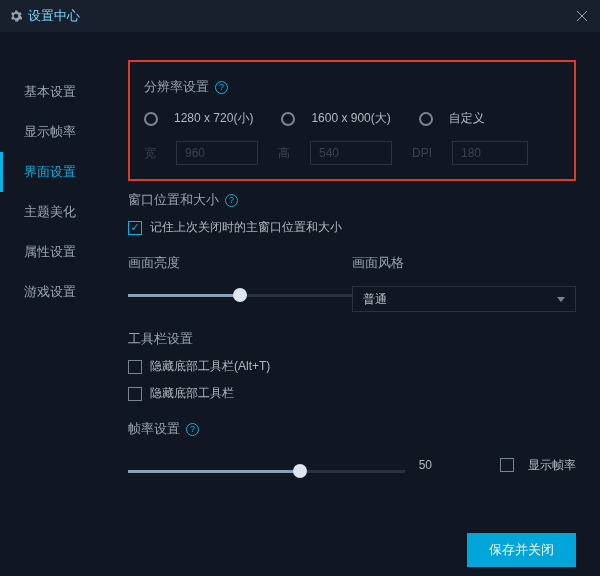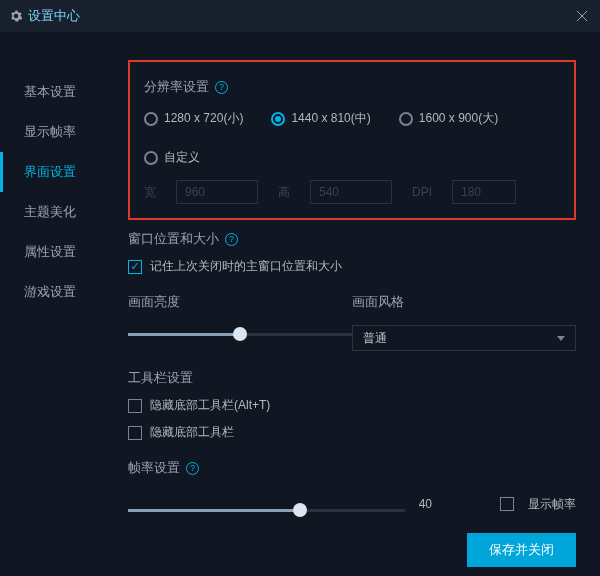--- a/index.html
+++ b/index.html
@@ -12,21 +12,21 @@
 .close{width:16px;height:16px;cursor:pointer;display:flex;align-items:center;justify-content:center;}
 .body{display:flex;height:calc(100% - 32px - 52px);}
 .sidebar{width:100px;padding-top:40px;}
 .sitem{height:40px;line-height:40px;text-align:center;font-size:13px;color:#9aa4b0;cursor:pointer;}
 .sitem.active{color:#00b4e6;border-left:3px solid #00b4e6;padding-right:3px;}
 .content{flex:1;padding:28px 24px 0 28px;overflow-y:auto;}
 .highlight-box{border:2px solid #de3a2a;padding:16px 14px 14px 14px;margin-bottom:10px;}
 .sec-title{color:#9aa4b0;font-size:13px;display:flex;align-items:center;gap:6px;margin-bottom:14px;}
 .help{width:13px;height:13px;border:1px solid #00b4e6;border-radius:50%;display:inline-flex;align-items:center;justify-content:center;color:#00b4e6;font-size:9px;cursor:pointer;}
 .radio-row{display:flex;flex-wrap:wrap;gap:22px 28px;margin-bottom:14px;}
-.radio{display:flex;align-items:center;gap:6px;cursor:pointer;color:#b0b8c0;}
+.radio{display:flex;align-items:center;gap:16px;cursor:pointer;color:#b0b8c0;}
 .rcir{width:14px;height:14px;border:2px solid #7a8490;border-radius:50%;display:flex;align-items:center;justify-content:center;}
 .radio.sel .rcir{border-color:#00b4e6;}
 .rdot{width:6px;height:6px;border-radius:50%;background:#00b4e6;display:none;}
 .radio.sel .rdot{display:block;}
 .fields{display:flex;gap:20px;align-items:center;}
 .flabel{color:#3a4250;font-size:12px;}
 .finput{width:82px;height:24px;background:transparent;border:1px solid #2a3240;color:#3a4250;padding:0 8px;font-size:12px;}
 .cb-row{display:flex;align-items:center;gap:8px;margin-bottom:10px;}
 .cb{width:14px;height:14px;border:1px solid #7a8490;display:flex;align-items:center;justify-content:center;cursor:pointer;}
 .cb.checked{border-color:#00b4e6;}
@@ -79,42 +79,36 @@
       <div class="highlight-box">
         <div class="sec-title">
             <span>分辨率设置</span>
             <span class="help">?</span>
           </div>
         <div class="radio-row">
           <label class="radio">
               <span class="rcir"></span>
               <span>1280 x 720(小)</span>
             </label>
-          <label class="radio sel">
-              <span class="rcir">
-                <span class="rdot"></span>
-              </span>
-              <span>1440 x 810(中)</span>
-            </label>
           <label class="radio">
               <span class="rcir"></span>
               <span>1600 x 900(大)</span>
             </label>
           <label class="radio">
               <span class="rcir"></span>
               <span>自定义</span>
             </label>
         </div>
         <div class="fields">
           <span class="flabel">宽</span>
           <input class="finput" disabled="" value="960" style="">
           <span class="flabel">高</span>
           <input class="finput" disabled="" value="540" style="">
           <span class="flabel">DPI</span>
-          <input class="finput" style="width: 64px;" disabled="" value="180">
+          <input class="finput" style="width: 76px;" disabled="" value="180">
         </div>
       </div>
 
       <div class="sec">
         <div class="sec-title">
             <span>窗口位置和大小</span>
             <span class="help">?</span>
           </div>
         <div class="cb-row">
             <span class="cb checked">
@@ -164,21 +158,21 @@
         <div class="sec-title">
             <span>帧率设置</span>
             <span class="help">?</span>
           </div>
         <div class="fps-row">
           <div class="slider fps-slider">
             <div class="strack"></div>
               <div class="sfill" style="width:62%"></div>
               <div class="sthumb" style="left:calc(62% - 7px)"></div>
           </div>
-          <span>40</span>
+          <span>50</span>
           <div style="width:40px"></div>
           <span class="cb"></span>
           <span>显示帧率</span>
         </div>
       </div>
     </div>
   </div>
 
   <div class="footer">
     <button class="save-btn">保存并关闭</button>

